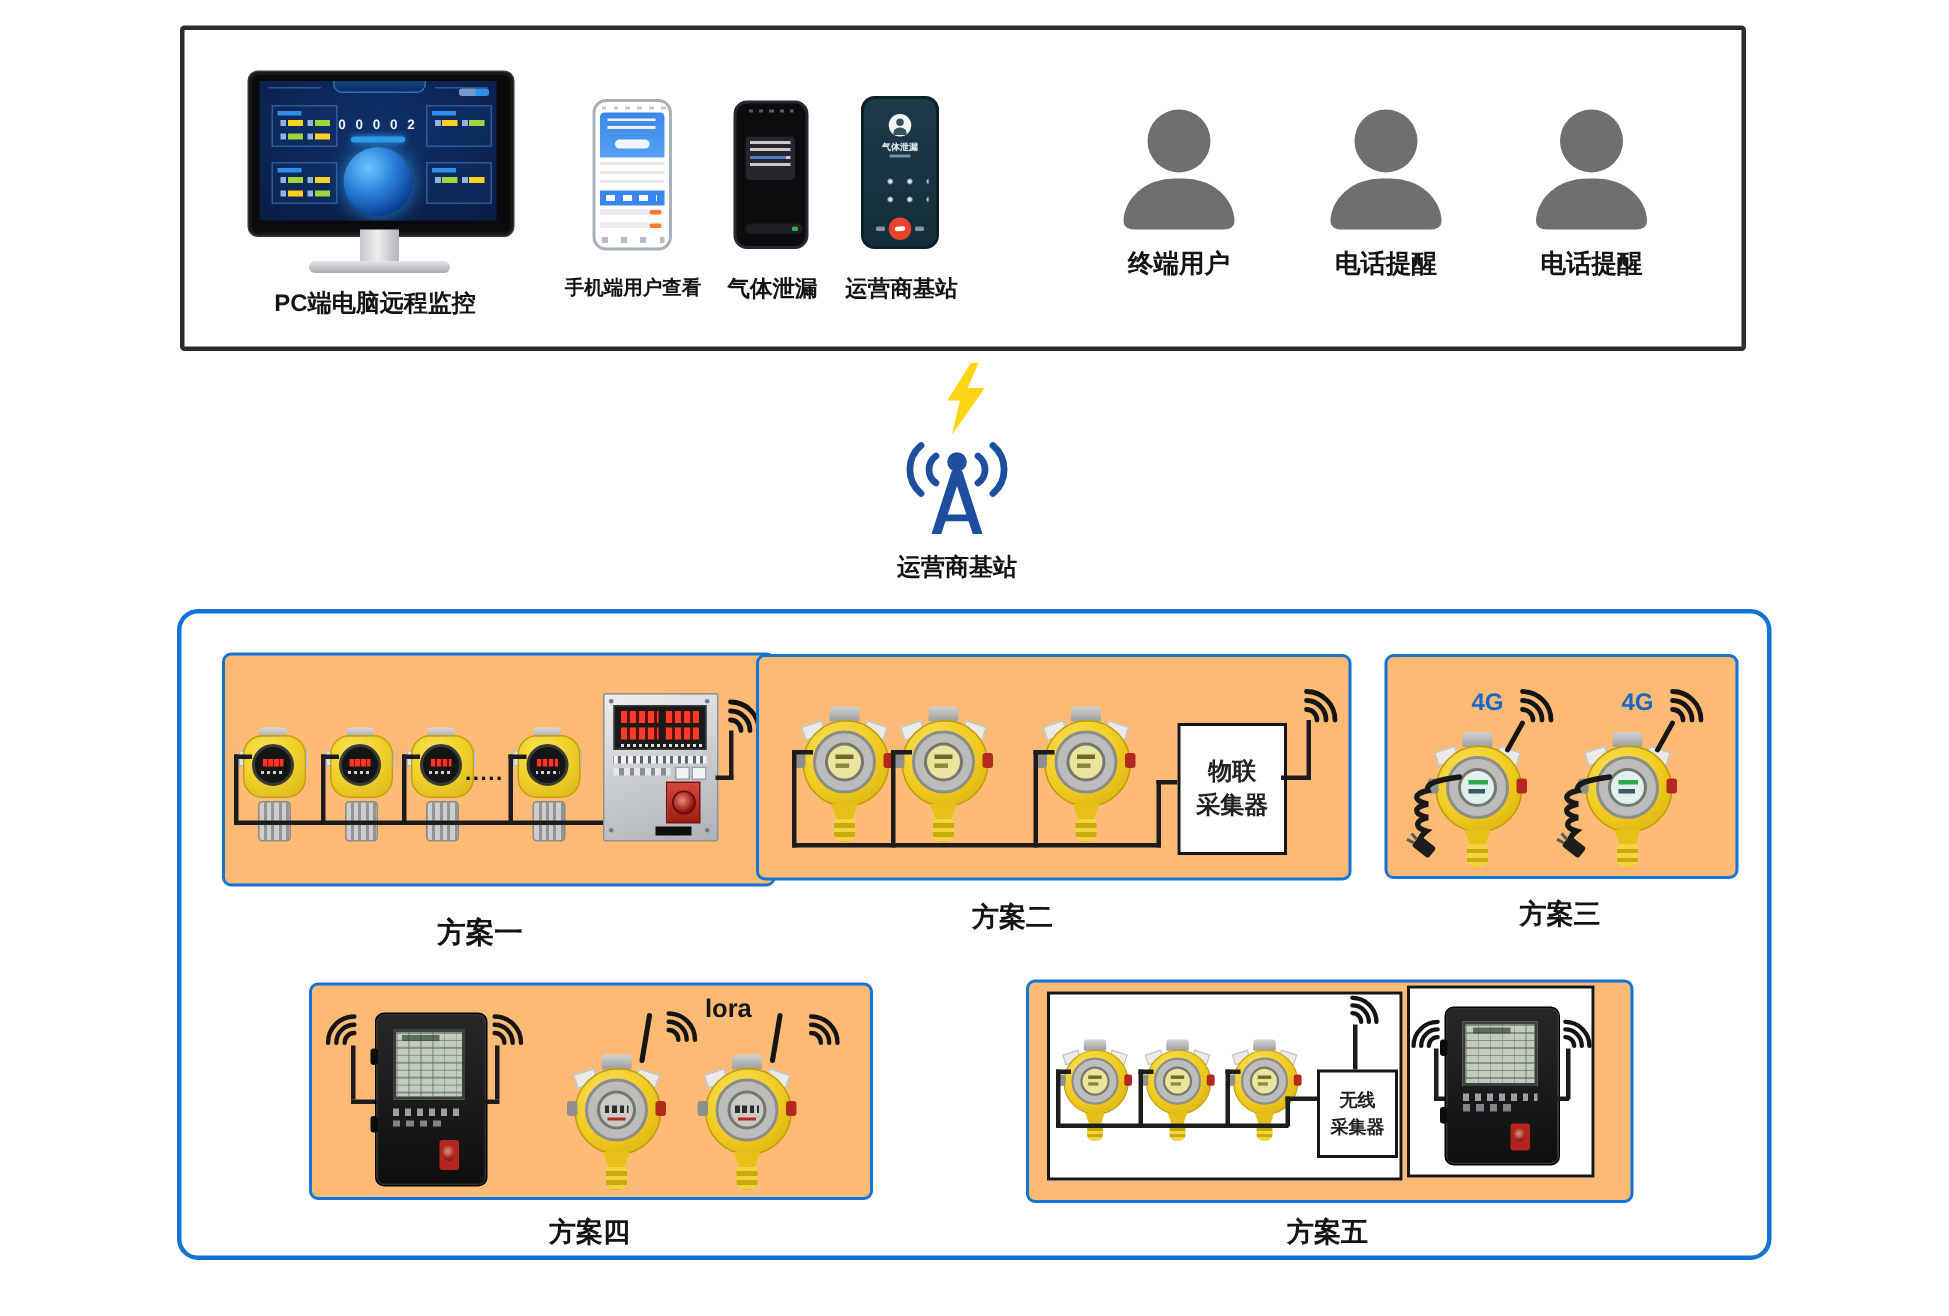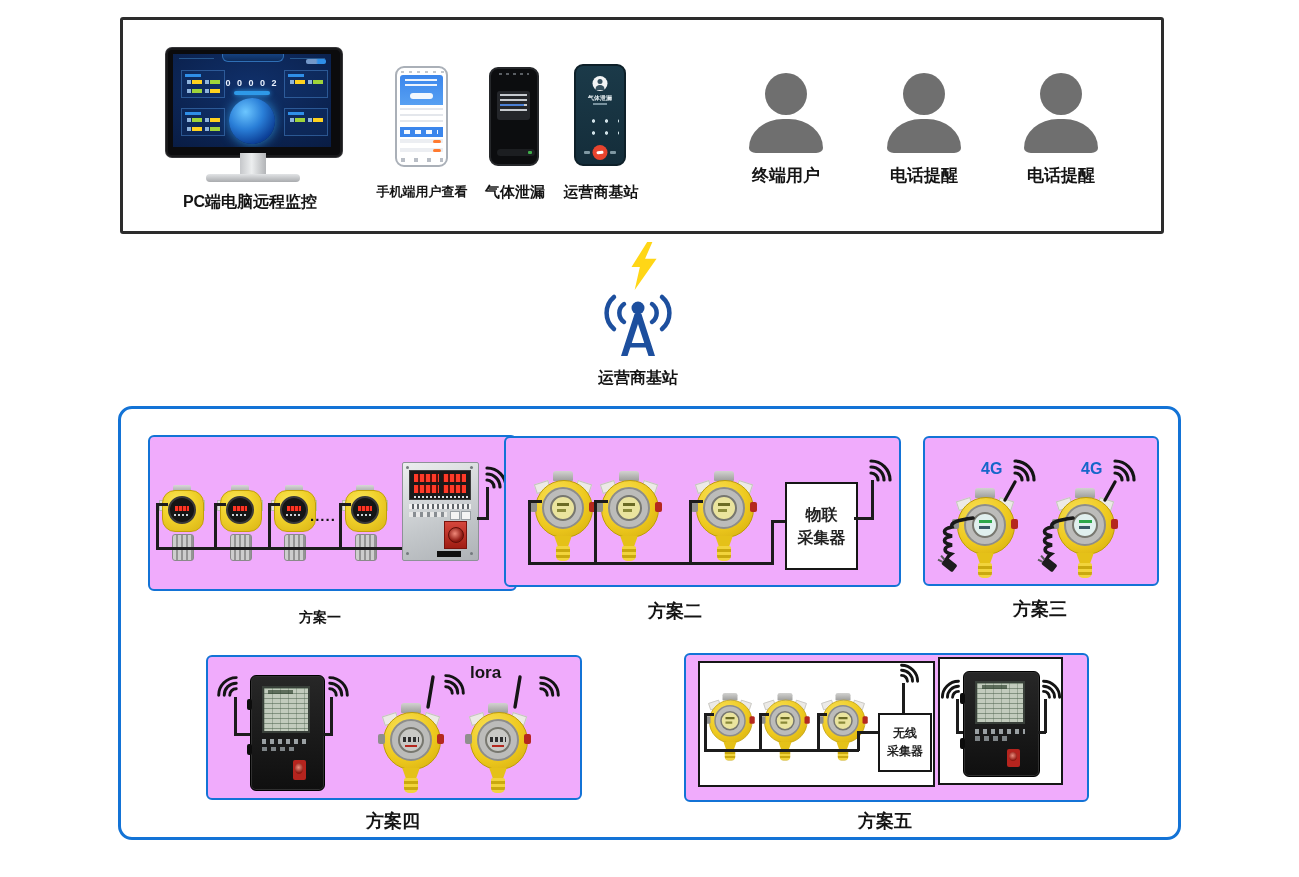--- a/index.html
+++ b/index.html
@@ -4,21 +4,21 @@
 <style>
   html,body{margin:0;padding:0;background:#fff}
   body{font-family:"Liberation Sans",sans-serif;color:#111}
   #canvas{position:relative;width:1299px;height:877px;background:#fff;overflow:hidden}
   .a{position:absolute}
   .lbl{font-weight:700;color:#141414;white-space:nowrap;transform:translateX(-50%)}
 
   
   .topbox{left:120px;top:17px;width:1038px;height:211px;border:3px solid #2c2c2c;border-radius:3px;background:#fff}
   .bottombox{left:118px;top:406px;width:1057px;height:428px;border:3px solid #1373d6;border-radius:14px;background:#fff}
-  .scheme{border:2.5px solid #1373d6;border-radius:6px;background:#f0abfc}
+  .scheme{border:2.5px solid #1373d6;border-radius:6px;background:#fdba74}
   .subbox{border:2px solid #161616;background:#fff}
 
   
   .monitor{left:43px;top:28px;width:172px;height:105px;background:#0b0b0d;border:2px solid #19191b;border-radius:6px;box-shadow:0 0 0 1px #37373a}
   .mscr{left:5px;top:4px;width:158px;height:93px;background:radial-gradient(130% 130% at 50% 35%,#10306a 0%,#0a1f49 55%,#06122e 100%);overflow:hidden}
   .mh{left:31%;top:0;width:38%;height:7px;background:linear-gradient(180deg,#15417f,#0d2c5c);border:1px solid #2f6fb5;border-top:none;border-radius:0 0 6px 6px}
   .mlineL{left:4%;top:4px;width:22%;height:1px;background:#27588f}
   .mlineR{right:4%;top:4px;width:22%;height:1px;background:#27588f}
   .muser{right:5px;top:5px;width:20px;height:5px;border-radius:2px;background:linear-gradient(90deg,rgba(150,190,240,.75) 0 10px,#2f8fe8 12px 17px)}
   .mcnt{left:0;right:0;top:24px;text-align:center;color:#e9f2ff;font-weight:700;font-size:9px;letter-spacing:2px}
@@ -308,21 +308,21 @@
       <div class="a wire wh" style="left:327px;top:80px;width:12px"></div>
       <div class="a wire wv" style="left:336px;top:50px;height:32px"></div>
       <svg class="a" style="left:333px;top:26px" width="28" height="26" viewBox="0 0 28 26">
         <g fill="none" stroke="#141414" stroke-width="3.2" stroke-linecap="round">
           <path d="M4 17 A7 7 0 0 1 11 24"></path>
             <path d="M4 11 A13 13 0 0 1 17 24"></path>
             <path d="M4 5 A19 19 0 0 1 23 24"></path>
         </g>
       </svg>
     </div>
-    <div class="a lbl" style="left:199px;top:200px;font-size:14px">方案一</div>
+    <div class="a lbl" style="left:199px;top:200px;font-size:19px">方案一</div>
 
     <div class="a scheme" style="left:383px;top:27px;width:393px;height:147px">
       <div class="a detB" style="left:25px;top:33px">
         <div class="a cap"></div>
           <div class="a earL"></div>
           <div class="a earR"></div>
         <div class="a body"></div>
           <div class="a ring"></div>
           <div class="a screen"></div>
         <div class="a nubL"></div>

